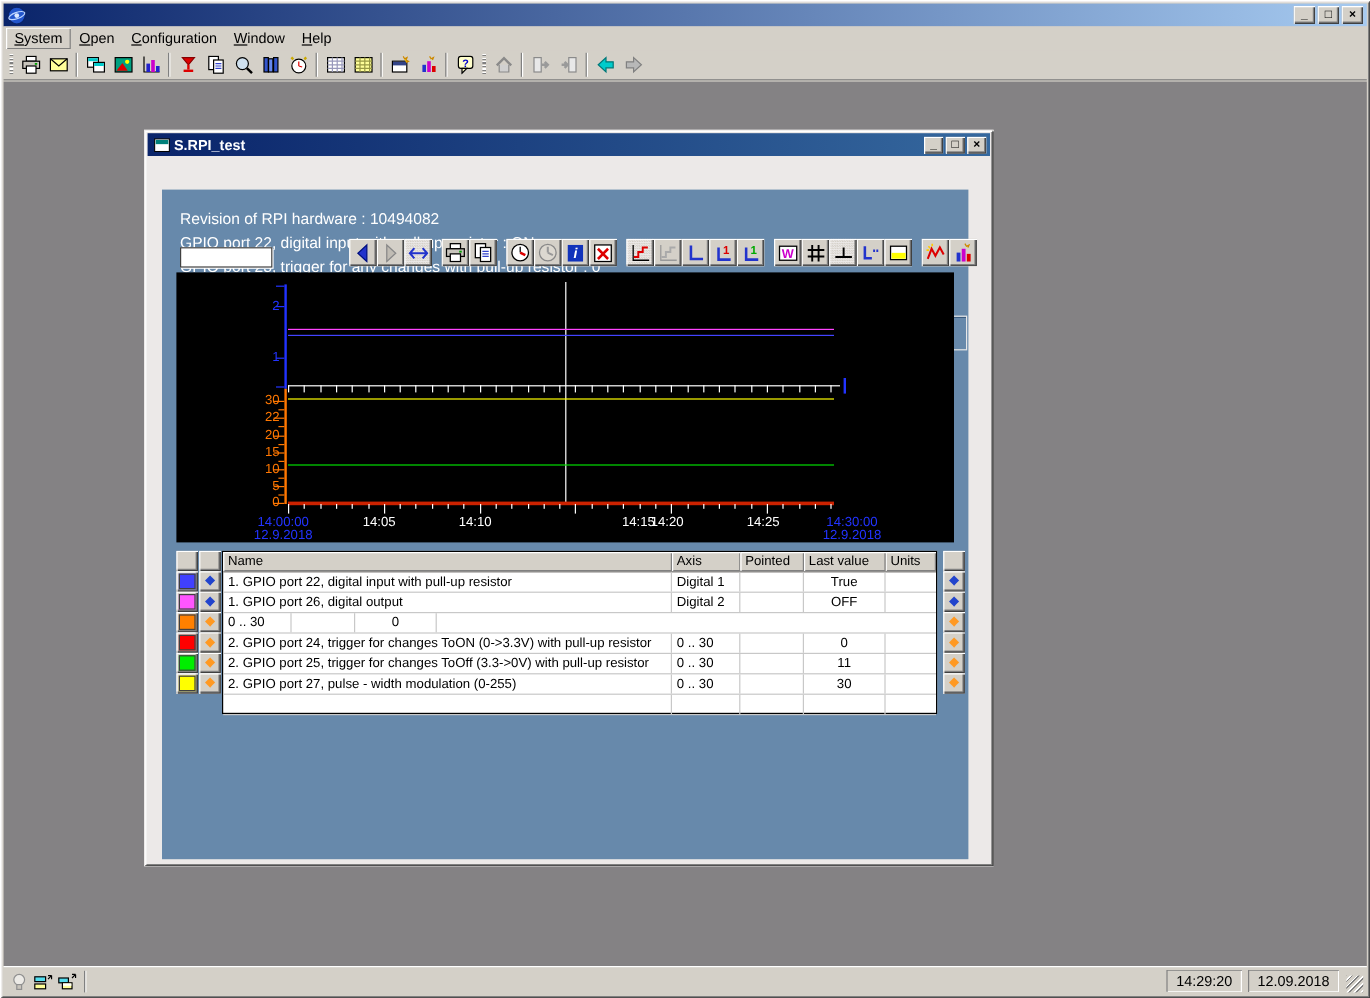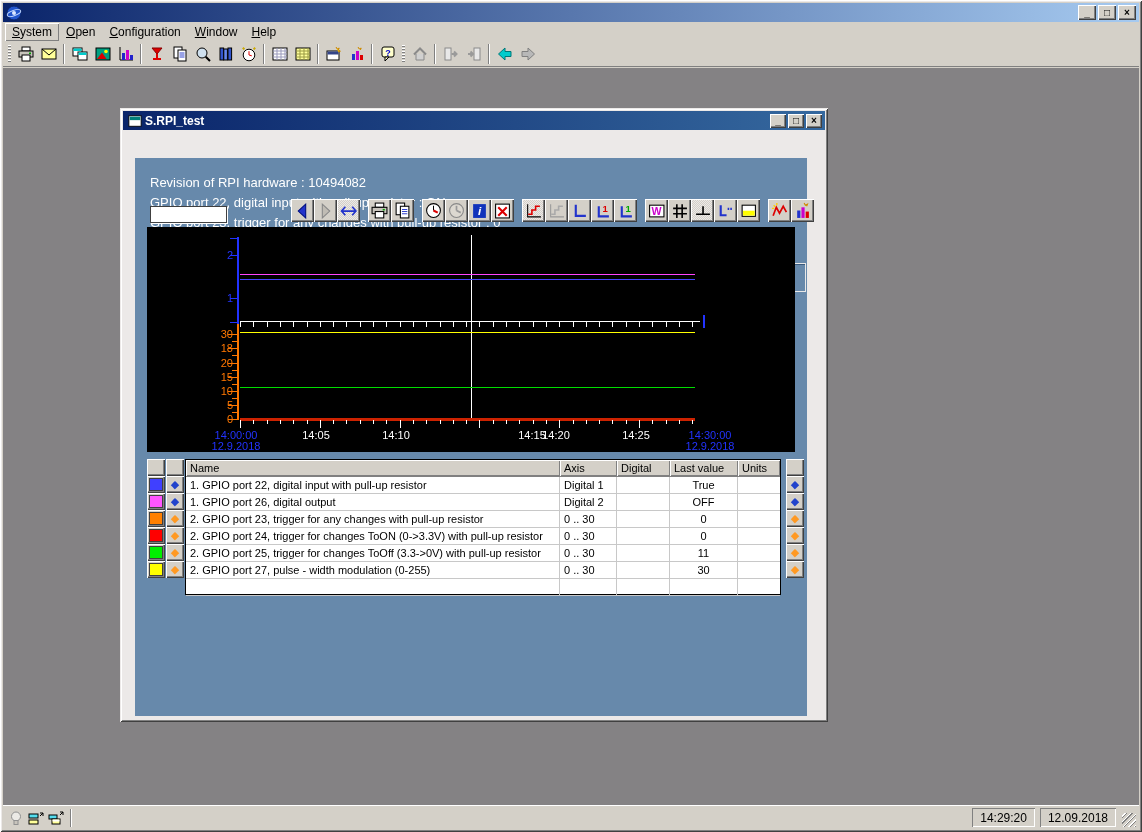--- a/index.html
+++ b/index.html
@@ -461,21 +461,21 @@
           <div class="abs" style="left: 83px; top: 71px; width: 7px; height: 1px; background: rgb(34, 51, 255);"></div>
           <div class="ylabel" style="left: 62px; top: 71px; color: rgb(34, 51, 255);">1</div>
           <div class="abs" style="left: 83px; top: 11px; width: 7px; height: 1px; background: rgb(34, 51, 255);"></div>
           <div class="abs" style="left: 83px; top: 95px; width: 7px; height: 1px; background: rgb(34, 51, 255);"></div>
           <div class="abs" style="left: 90px; top: 97px; width: 2px; height: 96px; background: rgb(255, 119, 0);"></div>
           <div class="abs" style="left: 81px; top: 107px; width: 9px; height: 1px; background: rgb(255, 119, 0);"></div>
           <div class="abs" style="left: 85px; top: 114px; width: 5px; height: 1px; background: rgb(255, 119, 0);"></div>
           <div class="ylabel" style="left: 62px; top: 107px; color: rgb(255, 119, 0);">30</div>
           <div class="abs" style="left: 81px; top: 121px; width: 9px; height: 1px; background: rgb(255, 119, 0);"></div>
           <div class="abs" style="left: 85px; top: 128px; width: 5px; height: 1px; background: rgb(255, 119, 0);"></div>
-          <div class="ylabel" style="left: 62px; top: 121px; color: rgb(255, 119, 0);">18</div>
+          <div class="ylabel" style="left: 62px; top: 121px; color: rgb(255, 119, 0);">22</div>
           <div class="abs" style="left: 81px; top: 136px; width: 9px; height: 1px; background: rgb(255, 119, 0);"></div>
           <div class="abs" style="left: 85px; top: 143px; width: 5px; height: 1px; background: rgb(255, 119, 0);"></div>
           <div class="ylabel" style="left: 62px; top: 136px; color: rgb(255, 119, 0);">20</div>
           <div class="abs" style="left: 81px; top: 150px; width: 9px; height: 1px; background: rgb(255, 119, 0);"></div>
           <div class="abs" style="left: 85px; top: 157px; width: 5px; height: 1px; background: rgb(255, 119, 0);"></div>
           <div class="ylabel" style="left: 62px; top: 150px; color: rgb(255, 119, 0);">15</div>
           <div class="abs" style="left: 81px; top: 164px; width: 9px; height: 1px; background: rgb(255, 119, 0);"></div>
           <div class="abs" style="left: 85px; top: 171px; width: 5px; height: 1px; background: rgb(255, 119, 0);"></div>
           <div class="ylabel" style="left: 62px; top: 164px; color: rgb(255, 119, 0);">10</div>
           <div class="abs" style="left: 81px; top: 178px; width: 9px; height: 1px; background: rgb(255, 119, 0);"></div>
@@ -612,40 +612,39 @@
               <span class="diamond" style="color:#ff9922">◆</span>
             </div>
             <div class="mini-cell">
               <span class="diamond" style="color:#ff9922">◆</span>
             </div>
           </div>
         <div id="main-grid">
             <div class="trow header">
               <div class="tcell c-name">Name</div>
               <div class="tcell c-axis">Axis</div>
-              <div class="tcell c-pointed">Digital</div>
+              <div class="tcell c-pointed">Pointed</div>
               <div class="tcell c-last">Last value</div>
               <div class="tcell c-units">Units</div>
             </div>
             <div class="trow">
               <div class="tcell c-name">1. GPIO port 22, digital input with pull-up resistor</div>
               <div class="tcell c-axis">Digital 1</div>
               <div class="tcell c-pointed"></div>
               <div class="tcell c-last center">True</div>
               <div class="tcell c-units"></div>
             </div>
             <div class="trow">
               <div class="tcell c-name">1. GPIO port 26, digital output</div>
               <div class="tcell c-axis">Digital 2</div>
               <div class="tcell c-pointed"></div>
               <div class="tcell c-last center">OFF</div>
               <div class="tcell c-units"></div>
             </div>
             <div class="trow">
-              <div class="tcell c-name">2. GPIO port 23, trigger for any changes with pull-up resistor</div>
               <div class="tcell c-axis">0 .. 30</div>
               <div class="tcell c-pointed"></div>
               <div class="tcell c-last center">0</div>
               <div class="tcell c-units"></div>
             </div>
             <div class="trow">
               <div class="tcell c-name">2. GPIO port 24, trigger for changes ToON (0-&gt;3.3V) with pull-up resistor</div>
               <div class="tcell c-axis">0 .. 30</div>
               <div class="tcell c-pointed"></div>
               <div class="tcell c-last center">0</div>

